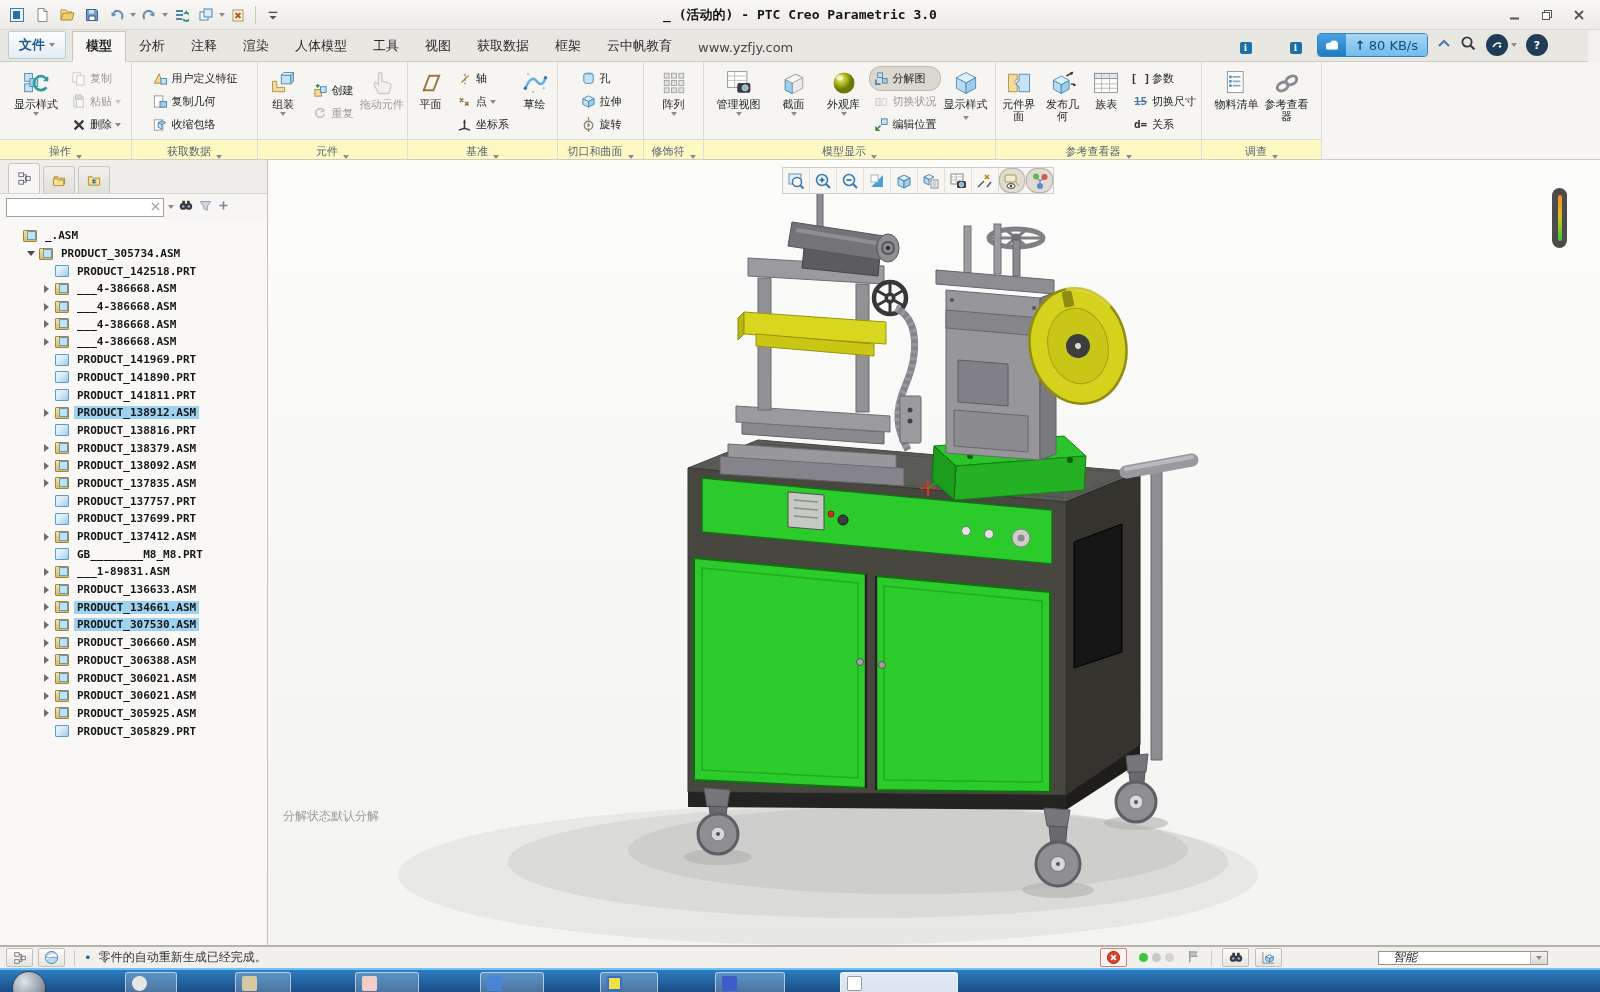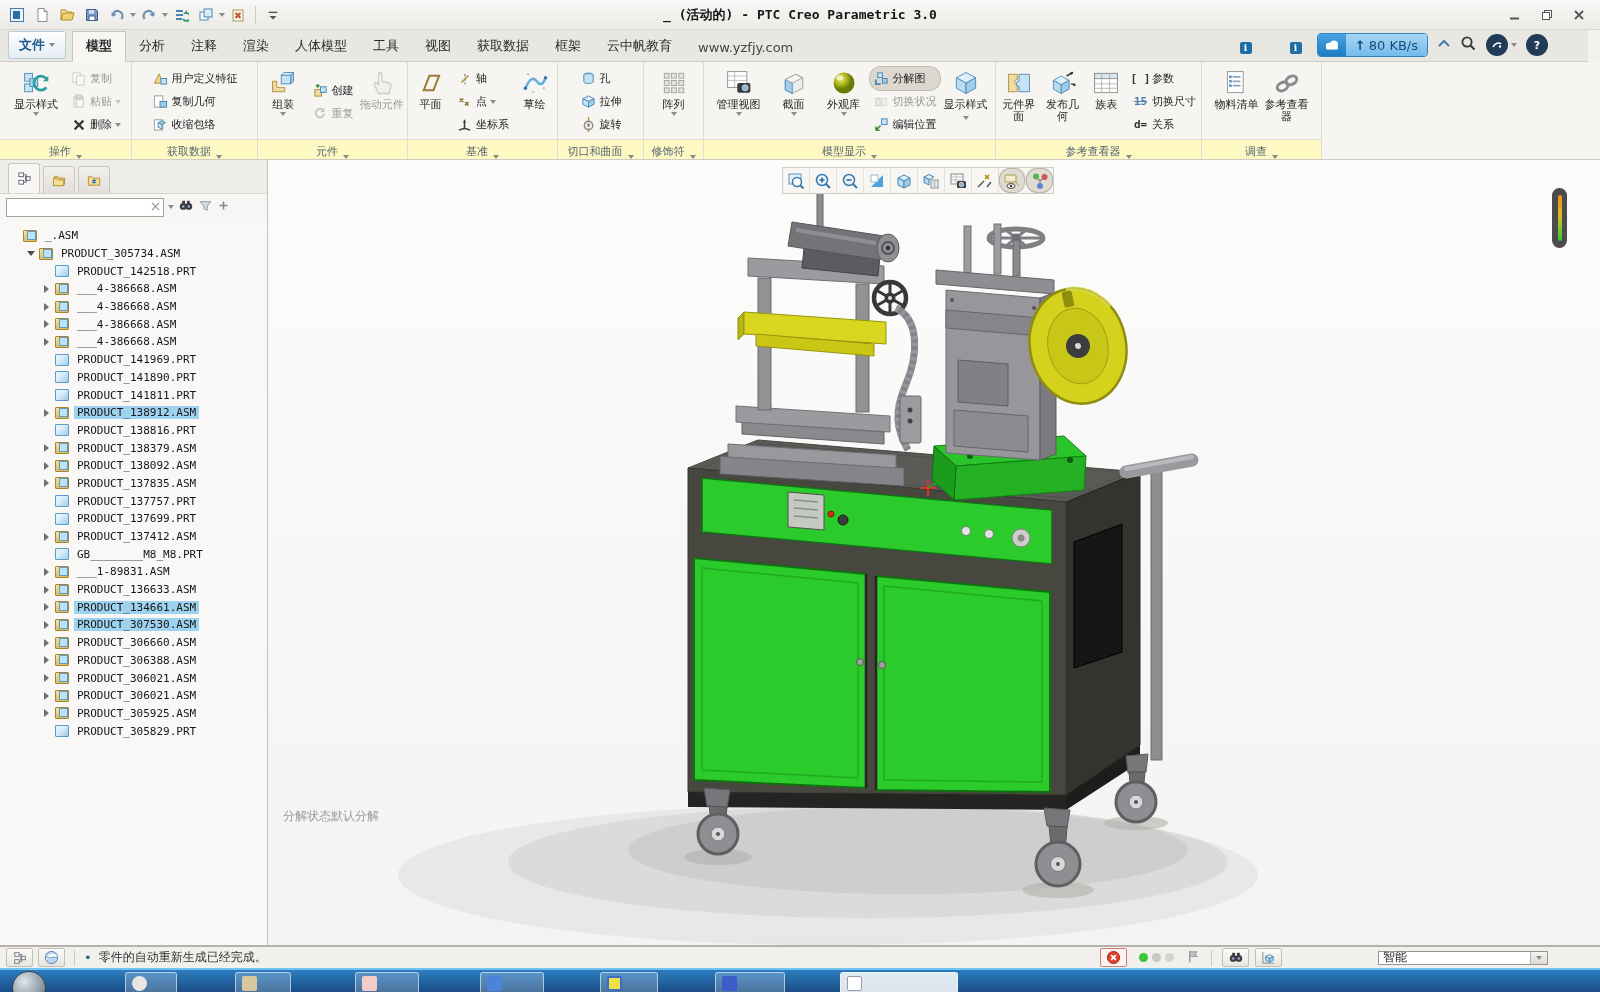--- a/index.html
+++ b/index.html
@@ -68,21 +68,21 @@
   .sclear { position:absolute; right:2px; top:2px; width:14px; height:14px; display:flex; align-items:center; justify-content:center; }
   .tree { flex:1; overflow:hidden; padding-top:7px; font-family:"DejaVu Sans Mono","Liberation Mono",monospace; font-size:11px; background:#f9f8f6; }
   .trow { height:17.7px; display:flex; align-items:center; padding-left:calc(8px + var(--ind,0)*16px); white-space:nowrap; }
   .tw { width:13px; height:12px; display:flex; align-items:center; justify-content:center; flex:none; }
   .x-closed > .tw::before { content:""; border-top:4px solid transparent; border-bottom:4px solid transparent; border-left:5px solid #6e6e6e; }
   .x-open > .tw::before { content:""; border-left:4px solid transparent; border-right:4px solid transparent; border-top:5px solid #4c4c4c; }
   .ticon { width:14px; height:12px; margin:0 5px 0 2px; position:relative; flex:none; }
   .t-asm .ticon { background:linear-gradient(#f6e2a4,#e0ba66); border:1px solid #a5852f; border-radius:1px; }
   .t-asm .ticon::after { content:""; position:absolute; right:0; top:0; width:7px; height:7px; background:#bfe2f4; border:1px solid #5a9ec8; }
   .t-prt .ticon { background:linear-gradient(135deg,#e2f2fb 30%,#9fcde8); border:1px solid #5a9ec8; border-radius:1px; }
-  .tlabel { padding:0 3px; color:#161616; }
+  .tlabel { padding:0 3px; color:#161616;font-weight:bold; }
   .sel .tlabel { background:#9ed3ef; }
 
   
   .gfx { position:absolute; left:268px; top:160px; right:0; bottom:47px; background:linear-gradient(#fcfcfb,#f3f3f1); overflow:hidden; }
   .scene { position:absolute; left:0; top:0; }
   .gtoolbar { position:absolute; left:514px; top:7px; display:flex; background:#f7f6f3; border:1px solid #cfccc5; }
   .gbtn { width:27px; height:25px; display:flex; align-items:center; justify-content:center; border-right:1px solid #e3e0da; }
   .gbtn:last-child { border-right:none; }
   .gbtn.on { background:#e0dcd3; box-shadow:0 0 0 1px #b9b4aa inset; }
   .explode-note { position:absolute; left:15px; top:648px; color:#9b9b99; font-size:12px; }
@@ -95,21 +95,21 @@
     display:flex; align-items:center; padding:0 6px; gap:5px; font-size:12px; }
   .stbtn { width:27px; height:19px; border:1px solid #c2bfb8; background:linear-gradient(#fcfbf9,#e7e5e0); border-radius:2px;
     display:flex; align-items:center; justify-content:center; }
   .stsep { width:1px; height:16px; background:#ccc9c3; margin:0 4px; }
   .stmsg { color:#333; display:flex; align-items:center; gap:7px; }
   .stmsg .dot { color:#2a6e86; font-size:13px; }
   .stright { margin-left:auto; display:flex; align-items:center; gap:6px; }
   .leds { display:flex; align-items:center; gap:4px; margin:0 6px; }
   .led { width:9px; height:9px; border-radius:50%; }
   .filter { width:170px; height:14px; border:1px solid #989590; background:#fff; display:flex; align-items:center;
-    font-size:12px; padding-left:4px; margin:0 46px 0 90px; position:relative; }
+    font-size:12px; padding-left:14px; margin:0 46px 0 90px; position:relative;font-style:italic; }
   .filter .fcar { margin-left:auto; width:17px; height:100%; background:linear-gradient(#f4f3f0,#dddad4); border-left:1px solid #b8b5b0;
     display:flex; align-items:center; justify-content:center; }
 
   
   .taskbar { position:absolute; left:0; right:0; bottom:0; height:24px; background:linear-gradient(#2e81c6,#1a4d84); overflow:hidden; }
   .taskbar::before { content:""; position:absolute; top:0; left:0; right:0; height:2px; background:#6fc2f2; }
   .orb { position:absolute; left:12px; top:3px; width:34px; height:34px; border-radius:50%;
     background:radial-gradient(circle at 35% 30%, #dfe5ea, #8d98a4 60%, #55606c); border:1px solid #3a444e; }
   .tkb { position:absolute; top:4px; height:24px; border:1px solid rgba(255,255,255,.55); border-bottom:none;
     border-radius:3px 3px 0 0; background:rgba(255,255,255,.22); display:flex; align-items:flex-start; padding:3px 0 0 6px; }

